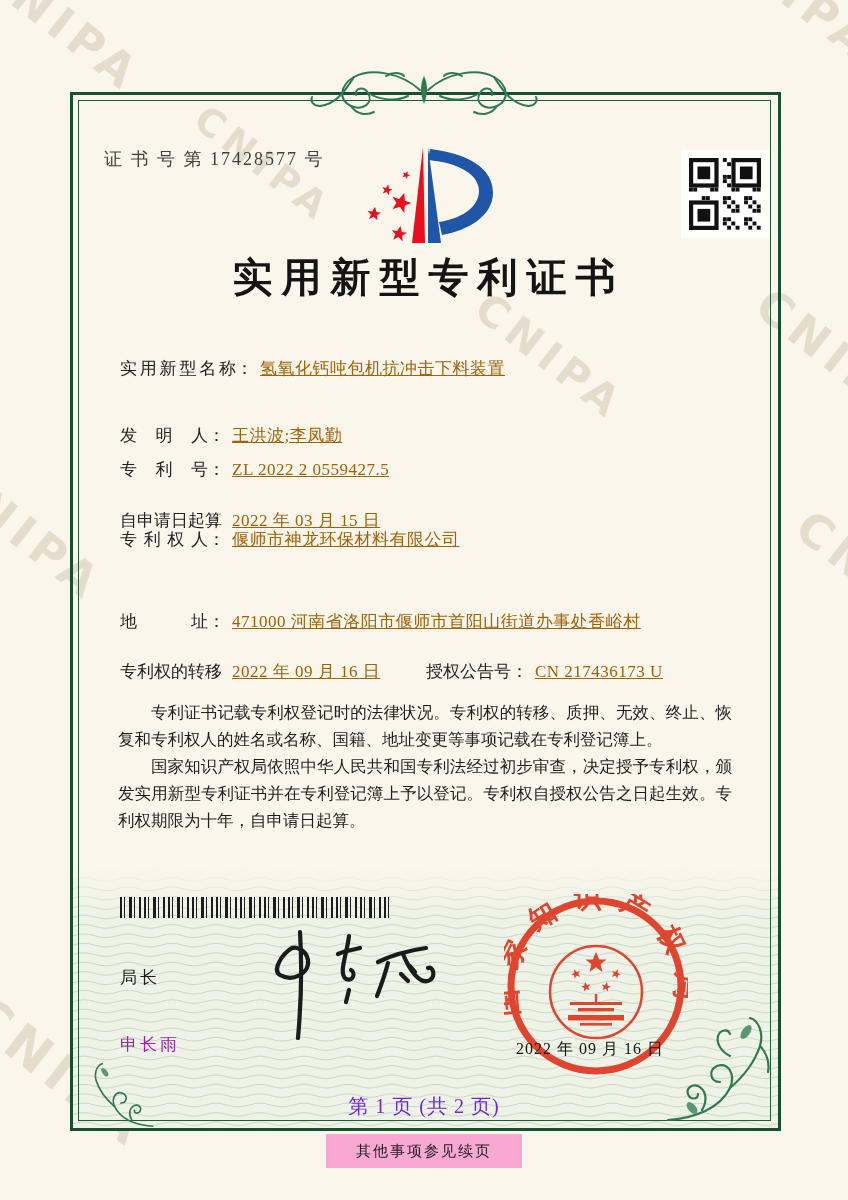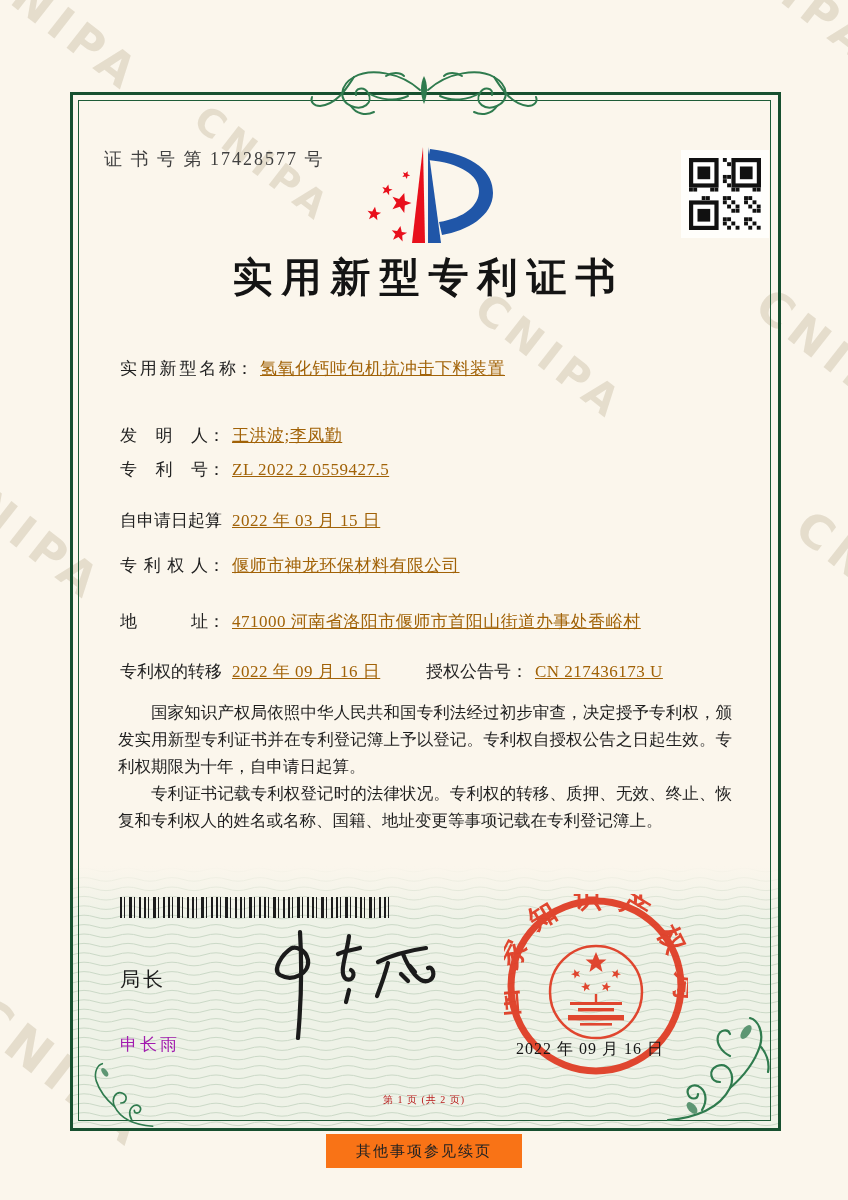--- a/index.html
+++ b/index.html
@@ -43,30 +43,30 @@
     text-align:justify;color:#1e1e1e;}
   .paras p{margin:0;text-indent:2em;}
   
   .barcode{left:120px;top:897px;width:273px;height:21px;
     background:repeating-linear-gradient(90deg,
       #1c1c1c 0 2px, transparent 2px 4px,
       #1c1c1c 4px 5px, transparent 5px 9px,
       #1c1c1c 9px 12px, transparent 12px 14px,
       #1c1c1c 14px 15px, transparent 15px 19px,
       #1c1c1c 19px 21px, transparent 21px 24px);}
-  .officer-title{left:120px;top:966px;font-size:20px;letter-spacing:3px;color:#1c1c1c;}
+  .officer-title{left:120px;top:966px;font-size:17px;letter-spacing:3px;color:#1c1c1c;}
   .officer-name{left:120px;top:1033px;font-size:17px;letter-spacing:3px;color:#a21caf;}
   .signature{left:252px;top:922px;}
   .seal{left:504px;top:894px;width:184px;height:184px;}
   .seal-date{left:516px;top:1039px;width:180px;font-size:16px;letter-spacing:1px;
     color:#161616;white-space:nowrap;}
-  .page-indicator{left:0;top:1093px;width:848px;text-align:center;font-size:10px;
-    letter-spacing:1px;color:#b91c1c;}
+  .page-indicator{left:0;top:1093px;width:848px;text-align:center;font-size:20px;
+    letter-spacing:1px;color:#6d28d9;}
   .footer-note{left:326px;top:1134px;width:196px;height:34px;line-height:34px;
-    text-align:center;background:#f97316;font-size:15px;letter-spacing:2px;color:#222;}
+    text-align:center;background:#f9a8d4;font-size:15px;letter-spacing:2px;color:#222;}
   .orn-top{left:304px;top:64px;}
   .orn-br{left:662px;top:1012px;}
   .orn-bl{left:72px;top:1060px;transform:scaleX(-1);}
 </style>
 </head>
 <body>
 
 <div class="wm" style="left:-34px;top:-4px;">CNIPA</div>
 <div class="wm" style="left:182px;top:142px;font-size:38px;">CNIPA</div>
 <div class="wm" style="left:700px;top:-34px;">CNIPA</div>
@@ -240,36 +240,36 @@
 </div>
 <div class="field-row" style="top:408px;margin-top:16px;">
   <span class="flabel">发明人</span><span class="fcolon">：</span><span class="fvalue">王洪波;李凤勤</span>
 </div>
 <div class="field-row" style="top:458px;">
   <span class="flabel">专利号</span><span class="fcolon">：</span><span class="fvalue">ZL 2022 2 0559427.5</span>
 </div>
 <div class="field-row" style="top:509px;">
   <span class="flabel">自申请日起算</span><span class="fcolon">：</span><span class="fvalue">2022 年 03 月 15 日</span>
 </div>
-<div class="field-row" style="top:554px;">
+<div class="field-row" style="top:528px;">
   <span class="flabel">专利权人</span><span class="fcolon">：</span><span class="fvalue">偃师市神龙环保材料有限公司</span>
 </div>
 <div class="field-row" style="top:610px;">
   <span class="flabel">地址</span><span class="fcolon">：</span><span class="fvalue">471000 河南省洛阳市偃师市首阳山街道办事处香峪村</span>
 </div>
 <div class="field-row" style="top:660px;">
   <span class="flabel">专利权的转移</span><span class="fcolon">：</span><span class="fvalue">2022 年 09 月 16 日</span>
   <span class="field2">
     <span class="flabel">授权公告号</span><span class="fcolon">：</span><span class="fvalue">CN 217436173 U</span>
   </span>
 </div>
 
 <div class="abs paras">
+  <p>专利证书记载专利权登记时的法律状况。专利权的转移、质押、无效、终止、恢复和专利权人的姓名或名称、国籍、地址变更等事项记载在专利登记簿上。</p>
   <p>国家知识产权局依照中华人民共和国专利法经过初步审查，决定授予专利权，颁发实用新型专利证书并在专利登记簿上予以登记。专利权自授权公告之日起生效。专利权期限为十年，自申请日起算。</p>
-  <p>专利证书记载专利权登记时的法律状况。专利权的转移、质押、无效、终止、恢复和专利权人的姓名或名称、国籍、地址变更等事项记载在专利登记簿上。</p>
 </div>
 
 <div class="abs barcode"></div>
 
 <div class="abs officer-title">局长</div>
 <div class="abs officer-name">申长雨</div>
 
 <svg class="abs signature" width="195" height="125" viewBox="0 0 195 125">
   <g stroke="#1b1b1b" fill="none" stroke-width="4.2" stroke-linecap="round" stroke-linejoin="round">
     <path d="M40,26 C30,32 20,48 28,53 C40,60 58,52 56,38 C54,27 42,23 37,28"></path>

